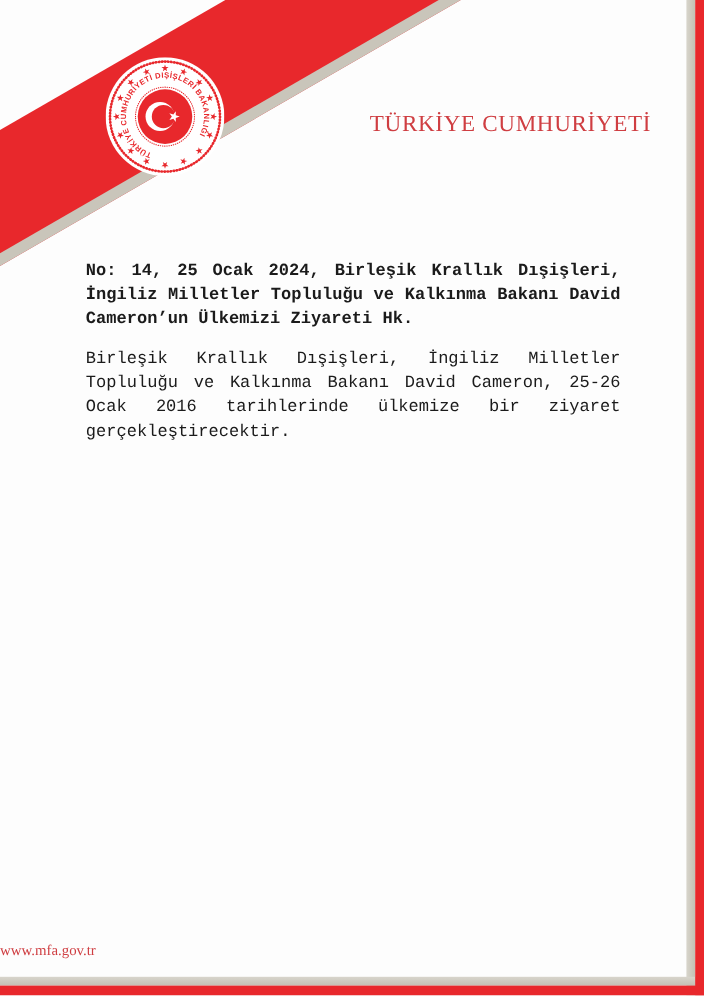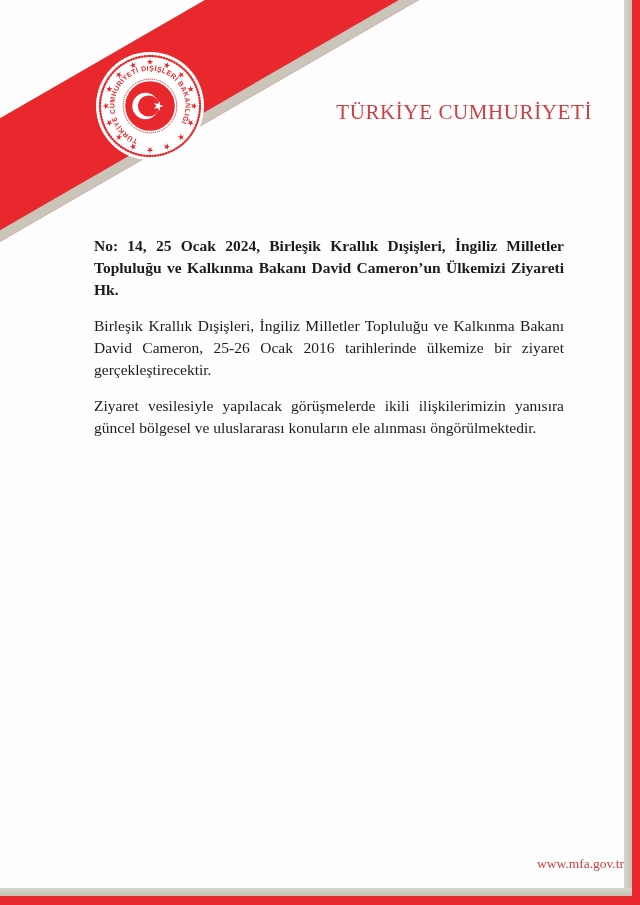--- a/index.html
+++ b/index.html
@@ -51,27 +51,27 @@
   
   .doc {
     position: absolute;
     left: 78px; right: 76px; top: 235px;
     color: #1b1b1b;
     font-size: 15.5px;
     line-height: 22px;
     text-align: justify;
   }
   .doc-title { font-weight: bold; margin: 0 0 13px 0; }
-  .doc p { margin: 0 0 14px 16px; }
+  .doc p { margin: 0 0 14px 0; font-family: Liberation Mono, monospace; }
 
   
   .site-footer {
     position: absolute;
     left: 0; right: 16px; top: 856px;
-    text-align: right;
+    text-align: left;
     color: #cf3e42;
     font-size: 13.5px;
     font-family: "Liberation Serif", serif;
   }
 </style>
 </head>
 <body>
 
 <div class="ribbon"></div>
 
@@ -120,21 +120,20 @@
   </svg>
 </div>
 
 <div class="ministry-header">
   <div>TÜRKİYE CUMHURİYETİ</div>
 </div>
 
 <div class="doc">
   <p class="doc-title">No: 14, 25 Ocak 2024, Birleşik Krallık Dışişleri, İngiliz Milletler Topluluğu ve Kalkınma Bakanı David Cameron’un Ülkemizi Ziyareti Hk.</p>
   <p>Birleşik Krallık Dışişleri, İngiliz Milletler Topluluğu ve Kalkınma Bakanı David Cameron, 25-26 Ocak 2016 tarihlerinde ülkemize bir ziyaret gerçekleştirecektir.</p>
-  <p>Ziyaret vesilesiyle yapılacak görüşmelerde ikili ilişkilerimizin yanısıra güncel bölgesel ve uluslararası konuların ele alınması öngörülmektedir.</p>
 </div>
 
 <div class="site-footer">www.mfa.gov.tr</div>
 
 <div class="right-bar-shadow"></div>
 <div class="bottom-bar-shadow"></div>
 <div class="right-bar"></div>
 <div class="bottom-bar"></div>
 
 </body></html>

